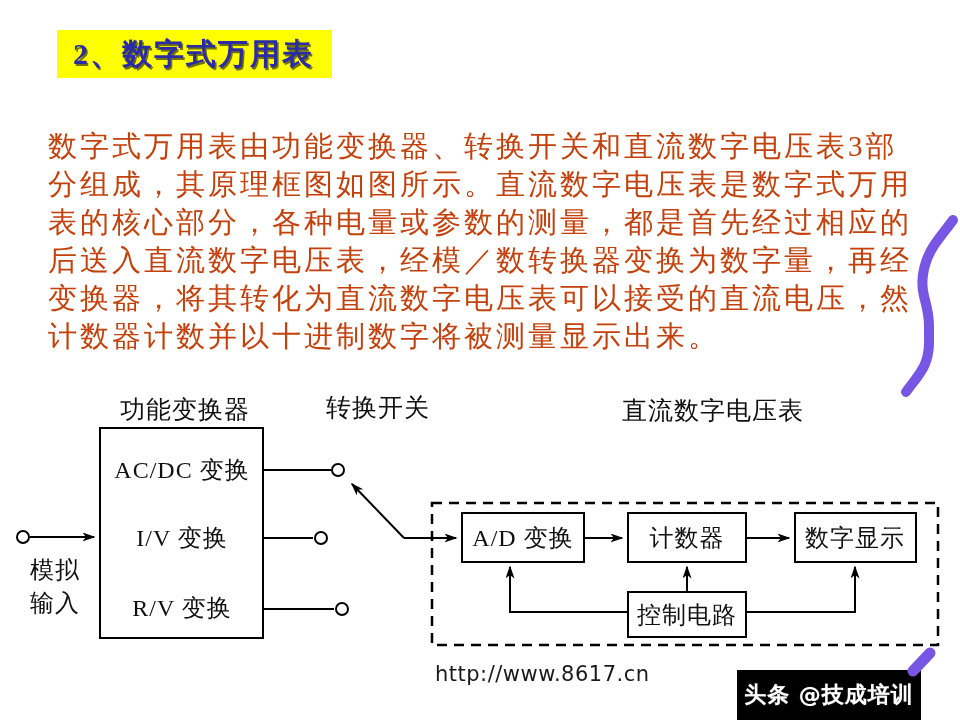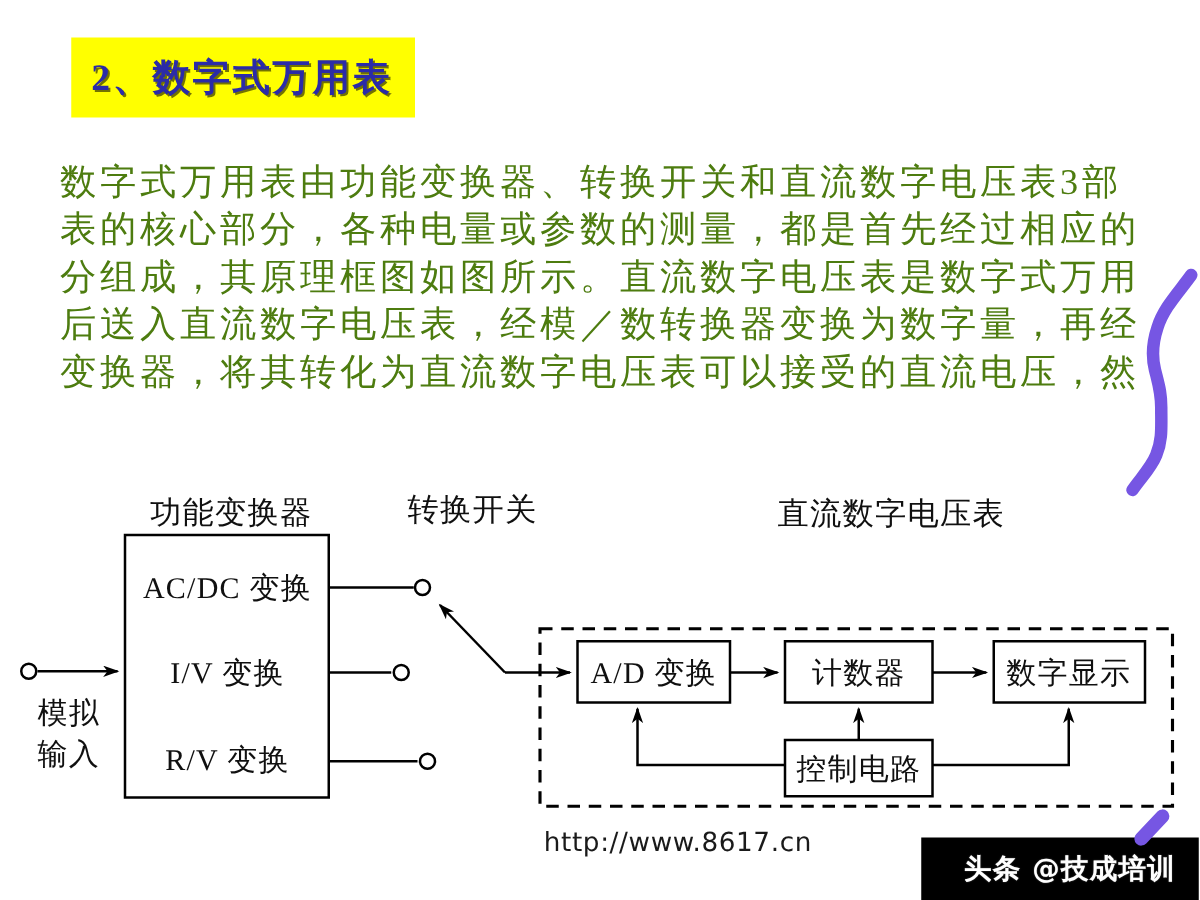--- a/index.html
+++ b/index.html
@@ -1,60 +1,61 @@
 <!DOCTYPE html>
 <html><head>
 <meta charset="utf-8">
 <style>
   html,body{margin:0;padding:0;}
   body{width:960px;height:720px;position:relative;background:#ffffff;overflow:hidden;
        font-family:"Liberation Serif","DejaVu Serif",serif;}
   .abs{position:absolute;}
 
   
-  .title-box{left:57px;top:30px;height:64px;background:#ffff00;display:flex;align-items:center;
+  .title-box{left:57px;top:30px;height:48px;background:#ffff00;display:flex;align-items:center;
              padding:0 18px 0 16px;}
   .title-text{font-size:30px;font-weight:bold;color:#2b2ba8;letter-spacing:2px;
               text-shadow:1.5px 1.5px 0 rgba(0,0,0,0.55);}
 
   
-  .body-text{left:48px;top:127px;width:880px;font-size:29px;line-height:38px;color:#4d7c0f;
+  .body-text{left:48px;top:127px;width:880px;font-size:29px;line-height:38px;color:#c2410c;
              letter-spacing:3px;}
   .body-text .line{white-space:nowrap;}
 
   
   .diagram{left:0;top:0;width:960px;height:720px;}
   svg text{font-family:"Liberation Serif","DejaVu Serif",serif;fill:#101010;}
   .dlabel{font-size:25px;letter-spacing:1px;}
   .dbox-label{font-size:24px;letter-spacing:1px;}
   .small-label{font-size:24px;letter-spacing:1px;}
 
   
   .url{left:435px;top:662px;font-size:21px;font-weight:normal;color:#1a1a1a;
        font-family:"DejaVu Sans",sans-serif;letter-spacing:0.5px;}
 
   
-  .watermark{left:737px;top:670px;width:206px;height:50px;background:#000000;
-             display:flex;align-items:center;justify-content:center;padding-left:16px;}
+  .watermark{left:737px;top:670px;width:184px;height:50px;background:#000000;
+             display:flex;align-items:center;justify-content:center;}
   .watermark-text{color:#ffffff;font-size:22px;font-weight:bold;letter-spacing:1px;
                   font-family:"DejaVu Sans",sans-serif;text-shadow:0 0 1px #888;}
 </style>
 </head>
 <body>
 
 <div class="abs title-box">
   <span class="title-text">2、数字式万用表</span>
 </div>
 
 <div class="abs body-text">
   <div class="line">数字式万用表由功能变换器、转换开关和直流数字电压表3部</div>
+  <div class="line">分组成，其原理框图如图所示。直流数字电压表是数字式万用</div>
   <div class="line">表的核心部分，各种电量或参数的测量，都是首先经过相应的</div>
-  <div class="line">分组成，其原理框图如图所示。直流数字电压表是数字式万用</div>
   <div class="line">后送入直流数字电压表，经模／数转换器变换为数字量，再经</div>
   <div class="line">变换器，将其转化为直流数字电压表可以接受的直流电压，然</div>
+  <div class="line">计数器计数并以十进制数字将被测量显示出来。</div>
 </div>
 
 <svg class="abs diagram" viewBox="0 0 960 720" width="960" height="720">
   <defs>
     <marker id="ah" markerWidth="15" markerHeight="12" refX="11.5" refY="4.5" orient="auto" markerUnits="userSpaceOnUse">
       <path d="M0,0 L13,4.5 L0,9 L3.5,4.5 Z" fill="#000"></path>
     </marker>
   </defs>
 
   <text class="dlabel" x="185" y="418" text-anchor="middle">功能变换器</text>

